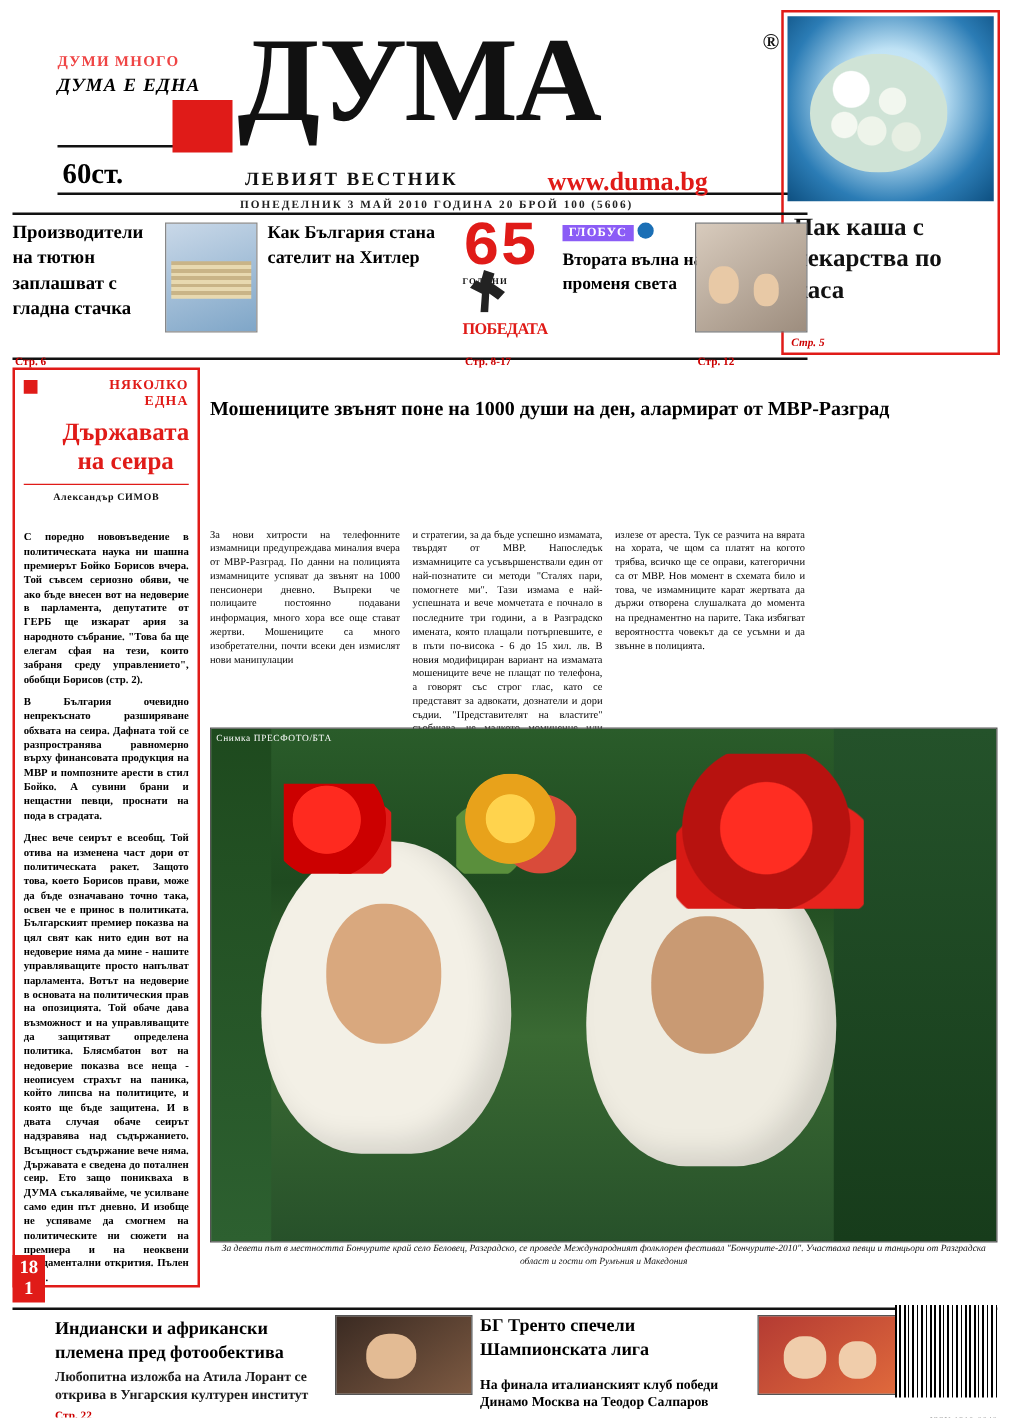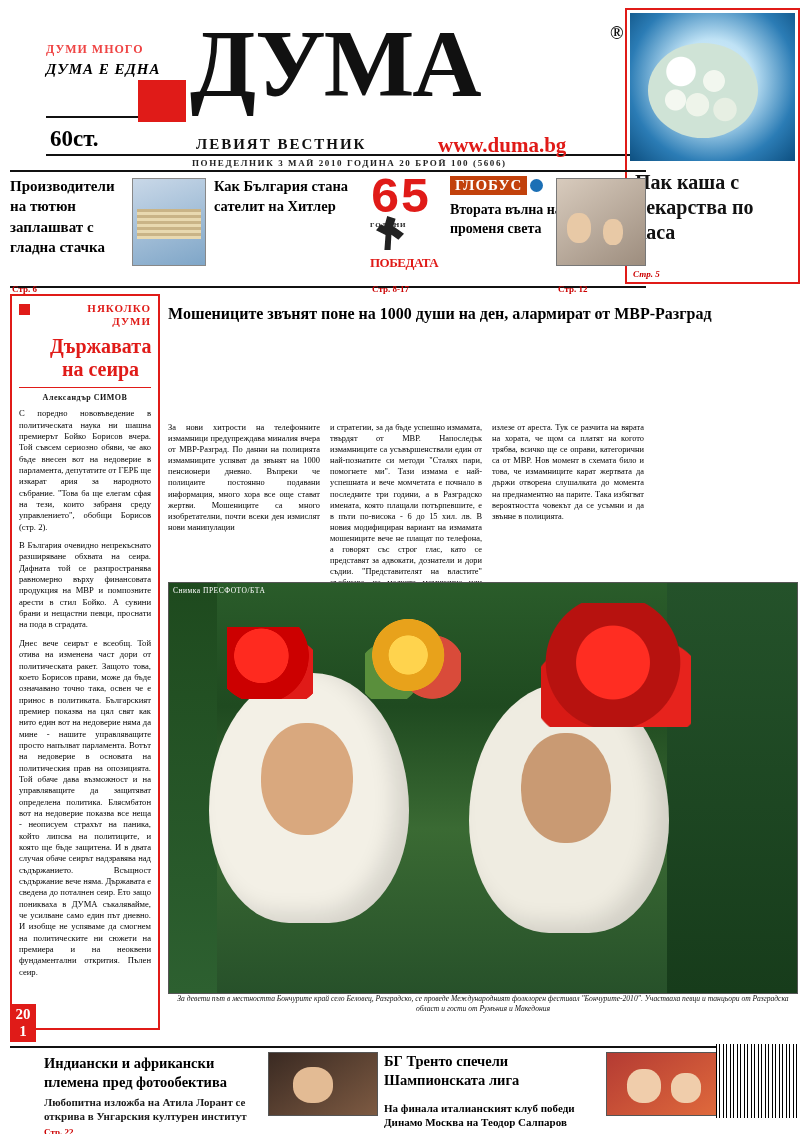--- a/index.html
+++ b/index.html
@@ -50,46 +50,46 @@
   .t1 .thumb:after{content:"";position:absolute;left:4px;top:30px;right:4px;height:30px;background:repeating-linear-gradient(0deg,#e8d9b0 0 3px,#c9b487 3px 6px);}
   .t2{left:204px;width:152px;}
   .t2 .txt{font-size:14.5px;font-weight:bold;line-height:1.4;}
   .t3{left:360px;width:276px;}
   .sixty{position:absolute;left:0;top:0;width:72px;height:96px;}
   .sixty .num{font-family:Liberation Mono, monospace;font-size:50px;font-weight:bold;color:#e01b18;line-height:0.9;}
   .sixty .small{font-size:7px;font-weight:bold;color:#111;letter-spacing:1px;}
   .sixty .pob{font-size:13px;font-weight:bold;color:#e01b18;margin-top:26px;letter-spacing:-0.5px;}
   .sixty .fig{position:absolute;left:6px;top:40px;width:28px;height:34px;background:#222;clip-path:polygon(40% 0,70% 8%,62% 30%,100% 52%,80% 70%,55% 55%,52% 100%,30% 100%,34% 56%,0 42%,18% 24%,30% 30%);}
   .globus{position:absolute;left:80px;top:0;}
-  .globus .tag{background:#c2410c;color:#fff;font-size:15px;font-weight:bold;padding:1px 5px;display:inline-block;letter-spacing:1px;}
+  .globus .tag{background:#8b5cf6;color:#fff;font-size:10px;font-weight:bold;padding:1px 5px;display:inline-block;letter-spacing:1px;}
   .globus .gl{display:inline-block;width:13px;height:13px;border-radius:50%;background:#1b6fb5;vertical-align:-2px;margin-left:3px;}
   .globus .txt{font-size:14px;font-weight:bold;line-height:1.35;margin-top:6px;}
   .t3 .photo{position:absolute;right:0;top:2px;width:88px;height:86px;background:linear-gradient(145deg,#d8cbbd,#9d8d7e);border:1px solid #777;overflow:hidden;}
   .t3 .photo:after{content:"";position:absolute;left:10px;top:34px;width:24px;height:30px;border-radius:45%;background:#e8c9a6;box-shadow:34px 4px 0 -2px #e8c9a6;}
   .pg{font-size:9px;font-weight:bold;color:#c00;}
   .pgbar{position:absolute;bottom:2px;left:0;width:100%;}
   .pgbar span{position:absolute;font-size:9px;font-weight:bold;color:#c00;}
 
   
   .main{position:relative;margin-top:6px;height:740px;}
 
   
   .leftcol{position:absolute;left:0;top:0;width:150px;height:736px;border:2px solid #e01b18;box-sizing:border-box;padding:6px 7px;}
   .kicker{color:#e01b18;font-size:11px;font-weight:bold;text-align:right;line-height:1.15;letter-spacing:1px;}
   .kicker .sq{float:left;width:11px;height:11px;background:#e01b18;margin-top:2px;}
   .lc-title{font-size:20px;font-weight:bold;color:#e01b18;line-height:1.15;margin-top:8px;text-align:center;font-family:"Liberation Serif",serif;margin-left:31px;}
   .lc-hr{border-top:1px solid #e01b18;margin:6px 0 5px;}
   .lc-author{font-size:8px;font-weight:bold;text-align:center;letter-spacing:0.5px;color:#111;}
-  .lc-body{font-size:8.6px;line-height:1.32;text-align:justify;margin-top:6px;hyphens:auto;}
+  .lc-body{font-size:8.6px;line-height:1.32;text-align:justify;margin-top:22px;hyphens:auto;font-weight:bold;}
   .lc-body p{margin:0 0 7px;}
 
   
   .headblock{position:absolute;left:158px;top:0;right:0;}
   .headline{font-size:40px;font-weight:bold;line-height:1.06;letter-spacing:-0.5px;font-family:"Liberation Serif",serif;}
-  .subhead{font-size:16px;font-weight:bold;line-height:1.3;margin-top:10px;}
+  .subhead{font-size:16px;font-weight:bold;line-height:1.3;margin-top:24px;}
 
   .cols{position:absolute;left:158px;top:128px;right:0;display:flex;gap:10px;}
   .col{width:152px;font-size:8.4px;line-height:1.32;text-align:justify;hyphens:auto;}
   .col p{margin:0 0 6px;}
 
   
   .photo-main{position:absolute;left:158px;top:288px;right:0;height:410px;border:1px solid #555;overflow:hidden;
      background:linear-gradient(180deg,#2a5c2a 0%,#1f4a20 30%,#3a6a33 60%,#27512a 100%);}
   .photo-main .credit{position:absolute;left:4px;top:3px;color:#fff;font-size:7.5px;letter-spacing:0.5px;}
   .scarf1{position:absolute;left:40px;top:90px;width:200px;height:250px;background:#f3f0e6;border-radius:48% 48% 40% 40%/55% 55% 45% 45%;box-shadow:inset -14px -10px 22px rgba(0,0,0,.12);}
@@ -180,21 +180,21 @@
       <span style="left:548px;">Стр. 12</span>
     </div>
   </div>
 
   <div class="main">
 
     <div class="leftcol">
       <div class="kicker">
         <span class="sq"></span>
         <span>НЯКОЛКО</span><br>
-        <span>ДУМИ</span>
+        <span>ЕДНА</span>
       </div>
       <div class="lc-title">Държавата на сеира</div>
       <div class="lc-hr"></div>
       <div class="lc-author">Александър  СИМОВ</div>
       <div class="lc-body">
         <p>С поредно нововъведение в политическата наука ни шашна премиерът Бойко Борисов вчера. Той съвсем сериозно обяви, че ако бъде внесен вот на недоверие в парламента, депутатите от ГЕРБ ще изкарат ария за народното събрание. "Това ба ще елегам сфая на тези, които забраня среду управлението", обобщи Борисов (стр. 2).</p>
         <p>В България очевидно непрекъснато разширяване обхвата на сеира. Дафната той се разпространява равномерно върху финансовата продукция на МВР и помпозните арести в стил Бойко. А сувини брани и нещастни певци, проснати на пода в сградата.</p>
         <p>Днес вече сеирът е всеобщ. Той отива на изменена част дори от политическата ракет. Защото това, което Борисов прави, може да бъде означавано точно така, освен че е принос в политиката. Българският премиер показва на цял свят как нито един вот на недоверие няма да мине - нашите управляващите просто напълват парламента. Вотът на недоверие в основата на политическия прав на опозицията. Той обаче дава възможност и на управляващите да защитяват определена политика. Блясмбатон вот на недоверие показва все неща - неописуем страхът на паника, който липсва на политиците, и която ще бъде защитена. И в двата случая обаче сеирът надзравява над съдържанието. Всъщност съдържание вече няма. Държавата е сведена до поталнен сеир. Ето защо поникваха в ДУМА съкалявайме, че усилване само един път дневно. И изобще не успяваме да смогнем на политическите ни сюжети на премиера и на неоквени фундаментални открития. Пълен сеир.</p>
       </div>
     </div>
@@ -226,21 +226,21 @@
       <div class="flowerB"></div>
       <div class="flowerC"></div>
       <div class="credit">Снимка ПРЕСФОТО/БТА</div>
     </div>
 
     <div class="caption">За девети път в местността Бончурите край село Беловец, Разградско, се проведе Международният фолклорен фестивал "Бончурите-2010". Участваха певци и танцьори от Разградска област и гости от Румъния и Македония</div>
   </div>
 
   <div class="bottom">
     <div class="bnum">
-      <span>20</span><br>
+      <span>18</span><br>
       <span>1</span>
     </div>
 
     <div class="b1">
       <div class="h">Индиански и африкански племена пред фотообектива</div>
       <div class="d">Любопитна изложба на Атила Лорант се открива в Унгарския културен институт</div>
       <div class="bpg">Стр. 22</div>
     </div>
     <div class="bimg1"></div>
 

